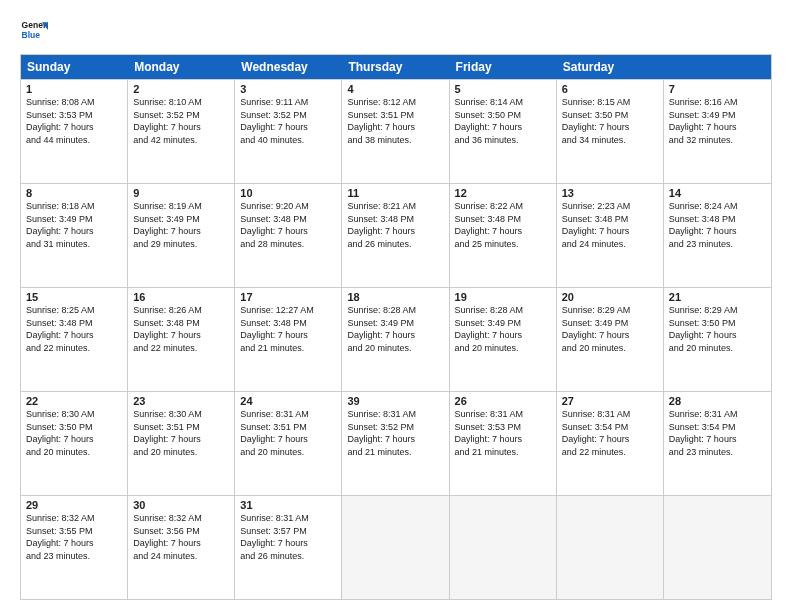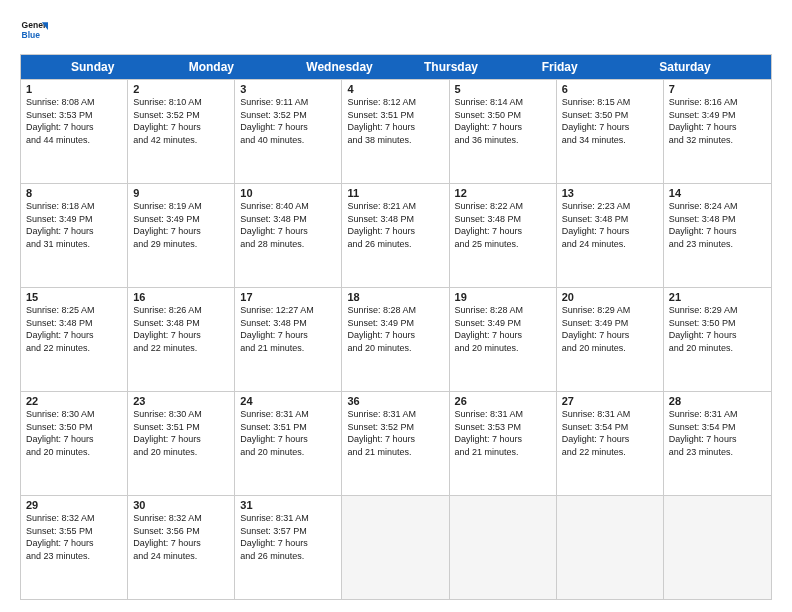--- a/index.html
+++ b/index.html
@@ -46,23 +46,22 @@
       color: #555;
     }
     .calendar {
       flex: 1;
       display: flex;
       flex-direction: column;
       border: 1px solid #ccc;
     }
     .cal-header {
       display: grid;
-      grid-template-columns: repeat(6, 1fr);
+      grid-template-columns: repeat(7, 1fr);
       background: #1565c0;
-      padding-left: 44px;
     }
     .cal-header-cell {
       color: #fff;
       font-size: 12px;
       font-weight: bold;
       padding: 5px 6px;
       text-align: left;
     }
     .cal-body {
       display: flex;
@@ -196,21 +195,21 @@
           </div>
           <div class="cal-cell">
         <span class="day-num">9</span>
         <span class="cell-line">Sunrise: 8:19 AM</span>
         <span class="cell-line">Sunset: 3:49 PM</span>
         <span class="cell-line">Daylight: 7 hours</span>
       <span class="cell-line">and 29 minutes.</span>
           </div>
           <div class="cal-cell">
         <span class="day-num">10</span>
-        <span class="cell-line">Sunrise: 8:40 AM</span>
+        <span class="cell-line">Sunrise: 9:20 AM</span>
         <span class="cell-line">Sunset: 3:48 PM</span>
         <span class="cell-line">Daylight: 7 hours</span>
       <span class="cell-line">and 28 minutes.</span>
           </div>
           <div class="cal-cell">
         <span class="day-num">11</span>
         <span class="cell-line">Sunrise: 8:21 AM</span>
         <span class="cell-line">Sunset: 3:48 PM</span>
         <span class="cell-line">Daylight: 7 hours</span>
       <span class="cell-line">and 26 minutes.</span>
@@ -304,21 +303,21 @@
       <span class="cell-line">and 20 minutes.</span>
           </div>
           <div class="cal-cell">
         <span class="day-num">24</span>
         <span class="cell-line">Sunrise: 8:31 AM</span>
         <span class="cell-line">Sunset: 3:51 PM</span>
         <span class="cell-line">Daylight: 7 hours</span>
       <span class="cell-line">and 20 minutes.</span>
           </div>
           <div class="cal-cell">
-        <span class="day-num">36</span>
+        <span class="day-num">39</span>
         <span class="cell-line">Sunrise: 8:31 AM</span>
         <span class="cell-line">Sunset: 3:52 PM</span>
         <span class="cell-line">Daylight: 7 hours</span>
       <span class="cell-line">and 21 minutes.</span>
           </div>
           <div class="cal-cell">
         <span class="day-num">26</span>
         <span class="cell-line">Sunrise: 8:31 AM</span>
         <span class="cell-line">Sunset: 3:53 PM</span>
         <span class="cell-line">Daylight: 7 hours</span>

